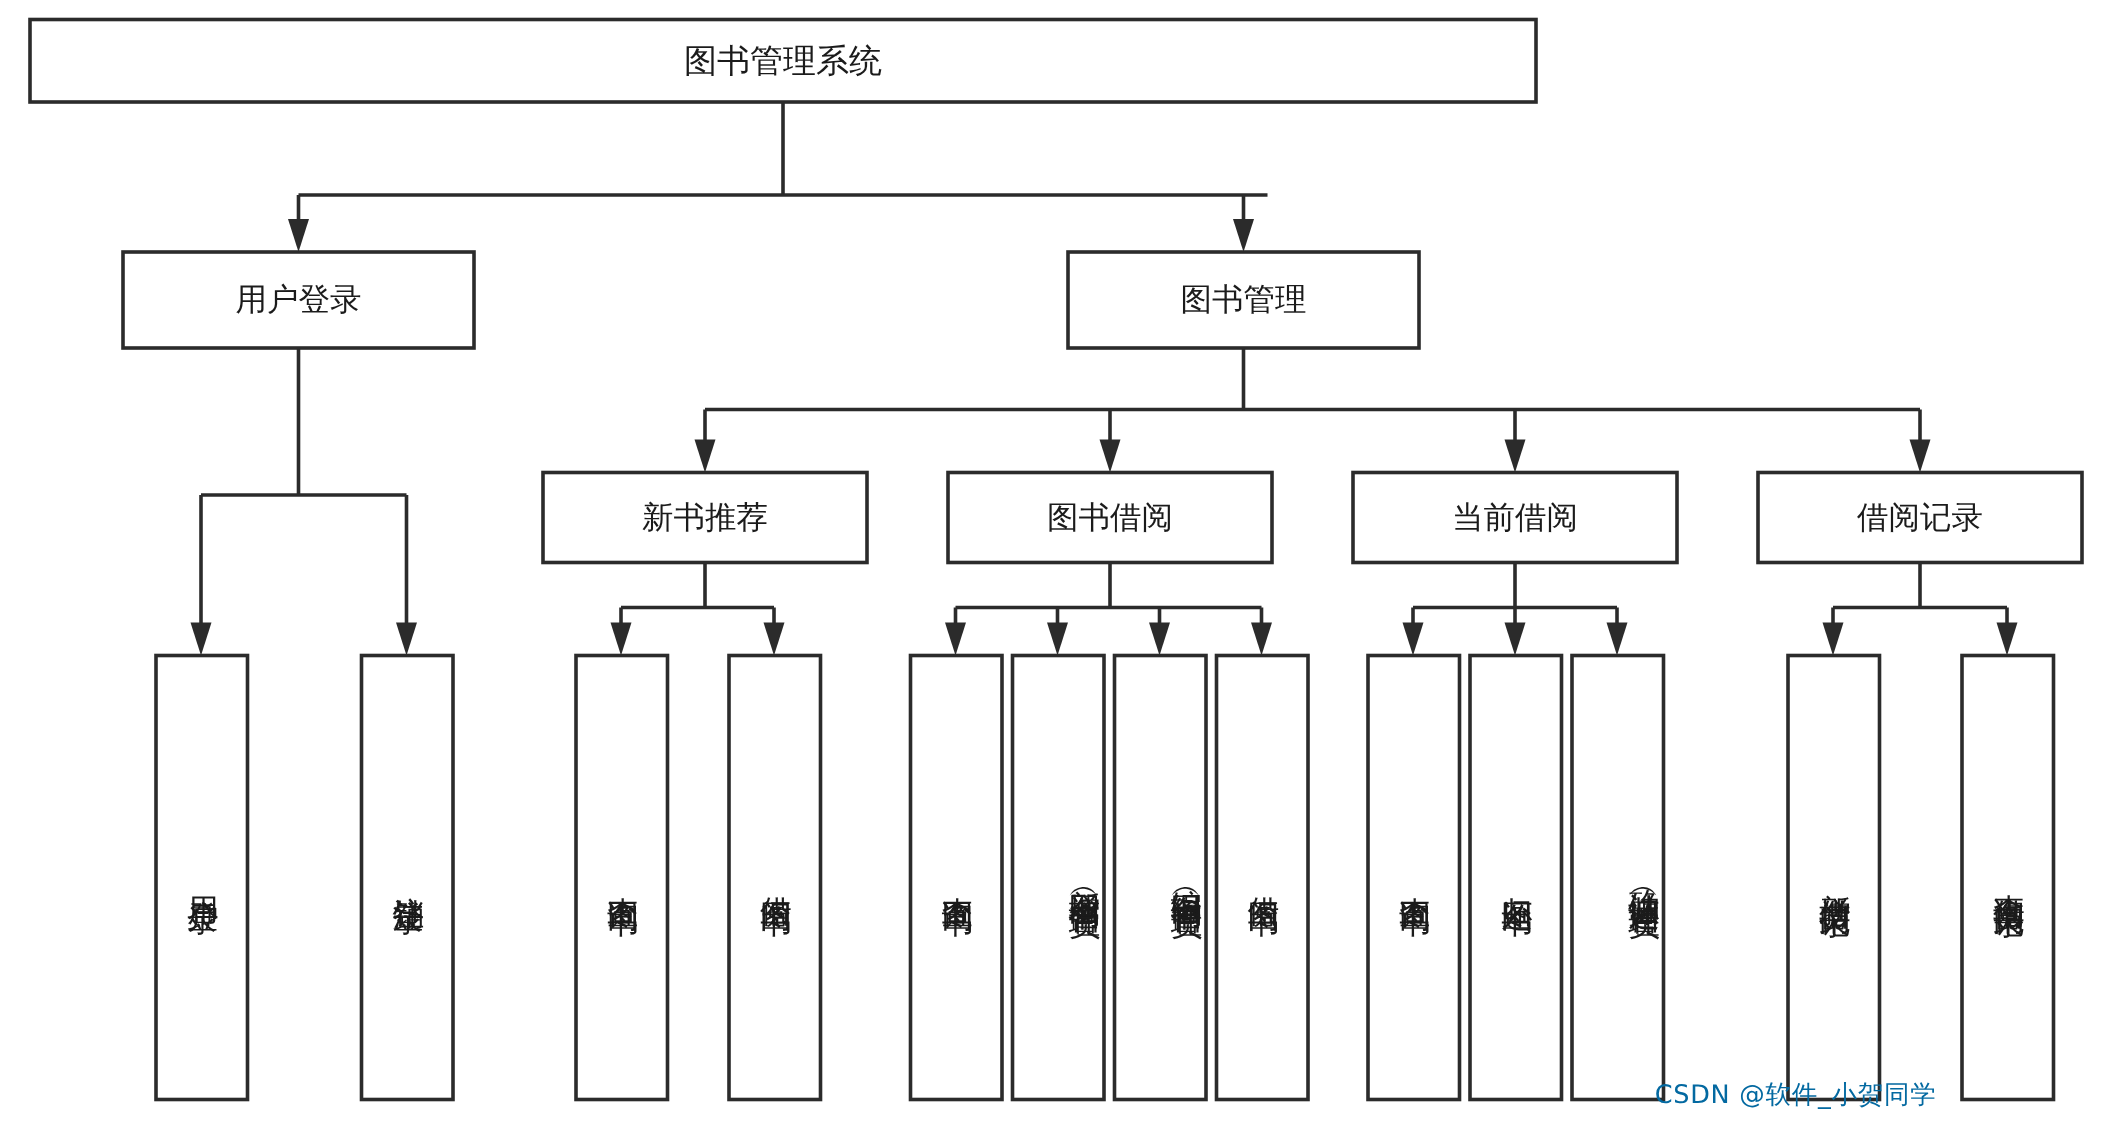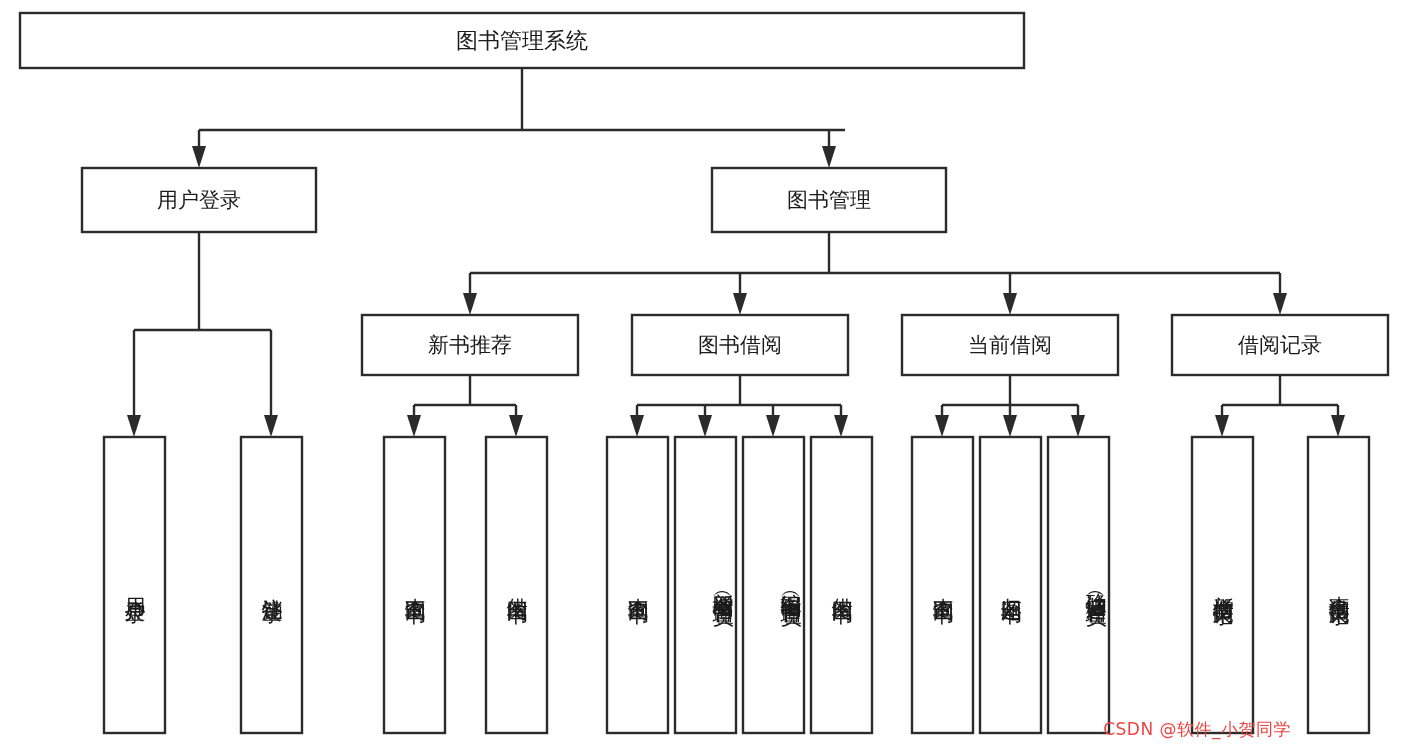--- a/index.html
+++ b/index.html
@@ -65,21 +65,21 @@
     letter-spacing: 2px;
     white-space: nowrap;
     pointer-events: none;
   }
   .watermark {
     position: absolute;
     right: 8px;
     bottom: 6px;
     font-family: "DejaVu Sans", "Liberation Sans", sans-serif;
     font-size: 17px;
-    color: #ef4444;
+    color: #0369a1;
     letter-spacing: 0.5px;
     white-space: nowrap;
   }
 </style>
 </head>
 <body>
 
 <div id="diagram-root">
 
   <svg class="flow" viewBox="0 0 1405 747" xmlns="http://www.w3.org/2000/svg">

